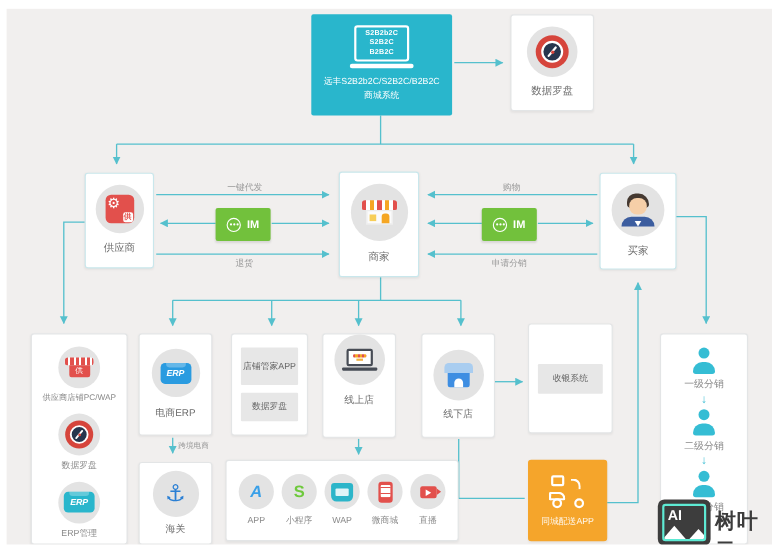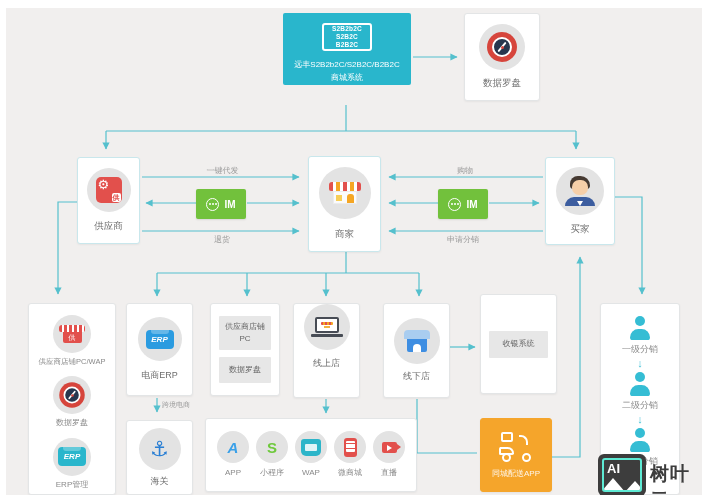--- a/index.html
+++ b/index.html
@@ -17,21 +17,21 @@
 
   .node { position:absolute; background:#fff; border:1px solid #e3e5e6; border-radius:3px;
           box-shadow:0 1px 2px rgba(0,0,0,.05); z-index:2;
           display:flex; flex-direction:column; align-items:center; }
   .node.tealb { border-color:#c9e7ec; }
   .circle { background:#e3e3e3; border-radius:50%; display:flex; align-items:center; justify-content:center; flex:none; }
   .nlabel { font-size:9.5px; color:#6e6e6e; text-align:center; line-height:1.3; }
   .slabel { font-size:8px; color:#8a8a8a; text-align:center; line-height:1.35; }
 
   
-  .sysbox { position:absolute; left:283px; top:13px; width:128px; height:72px; background:#29b6cc;
+  .sysbox { position:absolute; left:283px; top:13px; width:128px; height:92px; background:#29b6cc;
             border-radius:2px; z-index:2; display:flex; flex-direction:column; align-items:center; padding-top:10px; }
   .sys-screen { width:50px; height:33px; border:2px solid #fff; border-radius:3px;
                 display:flex; flex-direction:column; align-items:center; justify-content:center; }
   .sys-screen div { font-size:6.5px; font-weight:bold; color:#fff; line-height:1.25; letter-spacing:.2px; }
   .sys-base { width:58px; height:4px; background:#fff; border-radius:2px; margin-top:2px; }
   .sys-title { margin-top:6px; font-size:8px; color:#fff; text-align:center; line-height:1.6; }
 
   
   .compass { width:30px; height:30px; border-radius:50%; background:#d6453c; position:relative;
              display:flex; align-items:center; justify-content:center; }
@@ -289,21 +289,21 @@
   </div>
 
   <div class="node" style="left:126px; top:420px; width:67px; height:75px; justify-content:center; gap:6px;">
     <div class="circle" style="width:42px; height:42px;">
       <span class="anchor">⚓</span>
     </div>
     <div class="nlabel" style="font-size:9px;">海关</div>
   </div>
 
   <div class="node" style="left:210px; top:303px; width:70px; height:93px; justify-content:center; gap:7px; padding:8px;">
-    <div class="graychip" style="height:34px;">供应商店铺PC</div>
+    <div class="graychip" style="height:34px;">店铺管家APP</div>
     <div class="graychip" style="height:26px;">数据罗盘</div>
   </div>
 
   <div class="node" style="left:293px; top:303px; width:67px; height:95px; justify-content:flex-start; gap:8px;">
     <div class="circle" style="width:46px; height:46px;">
       <div class="lap">
           <div class="scr">
             <div class="mini-awn"></div>
             <div class="mini-dot"></div>
           </div>

